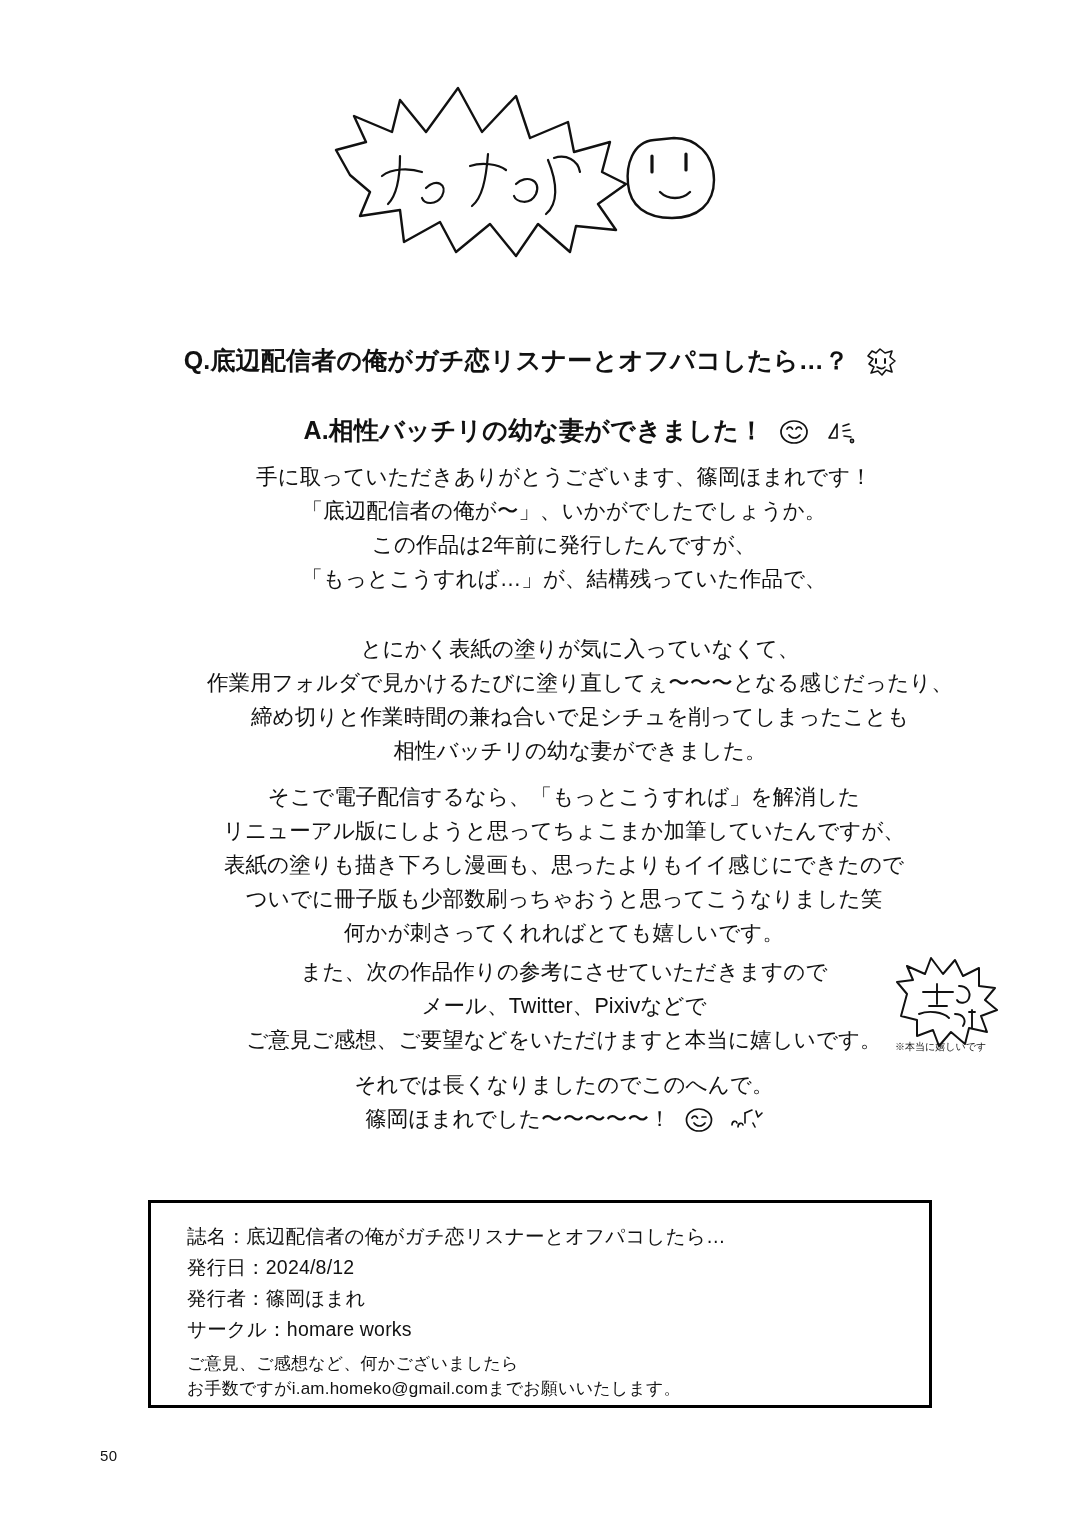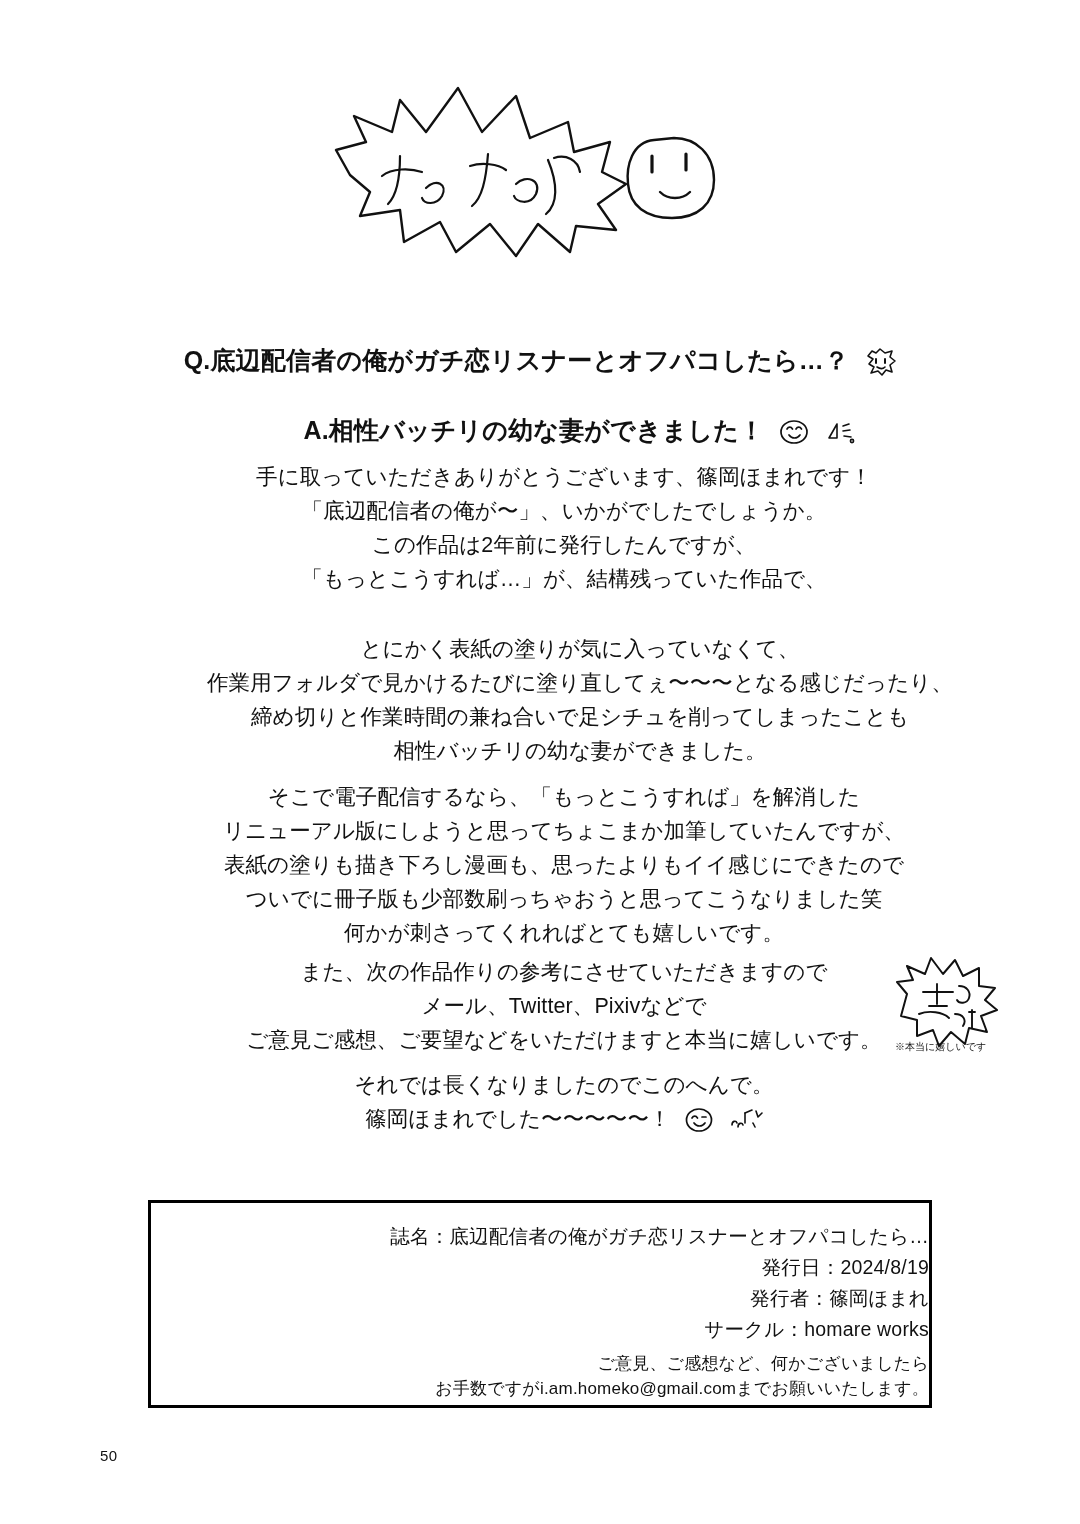--- a/index.html
+++ b/index.html
@@ -90,22 +90,21 @@
   .colophon {
     position: absolute;
     left: 148px;
     top: 1200px;
     width: 784px;
     height: 208px;
     border: 3px solid #000;
     box-sizing: border-box;
   }
   .colophon-inner {
-    padding: 18px 0 0 22px;
-    text-align: right;
+    padding: 18px 0 0 36px;
   }
   .colophon-line {
     font-size: 19.5px;
     line-height: 31px;
     letter-spacing: 0.2px;
     white-space: nowrap;
   }
   .colophon-line.small {
     font-size: 17px;
     line-height: 25px;
@@ -251,21 +250,21 @@
         <path d="M27 4 L29 10 L33 6"></path>
         <path d="M24 16 L26 20"></path>
       </svg>
     </span>
   </div>
 </div>
 
 <div class="colophon">
   <div class="colophon-inner">
     <div class="colophon-line">誌名：底辺配信者の俺がガチ恋リスナーとオフパコしたら…</div>
-    <div class="colophon-line">発行日：2024/8/19</div>
+    <div class="colophon-line">発行日：2024/8/12</div>
     <div class="colophon-line">発行者：篠岡ほまれ</div>
     <div class="colophon-line">サークル：homare works</div>
     <div class="colophon-line small">ご意見、ご感想など、何かございましたら</div>
     <div class="colophon-line small" style="margin-top:0">お手数ですがi.am.homeko@gmail.comまでお願いいたします。</div>
   </div>
 </div>
 
 <div class="page-number">50</div>
 
 </body></html>

